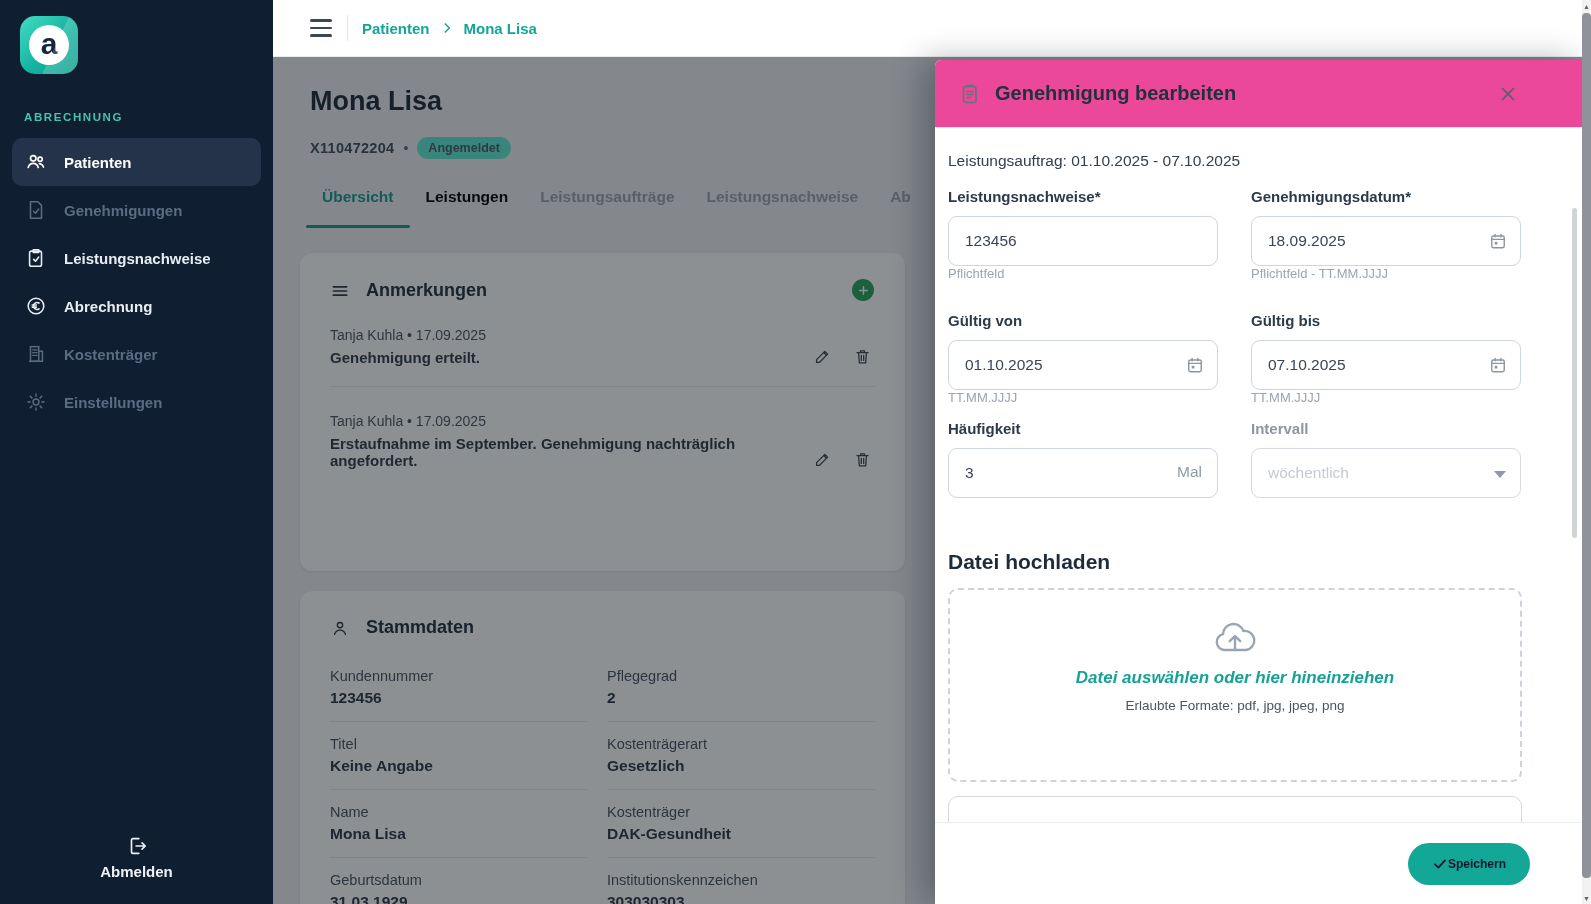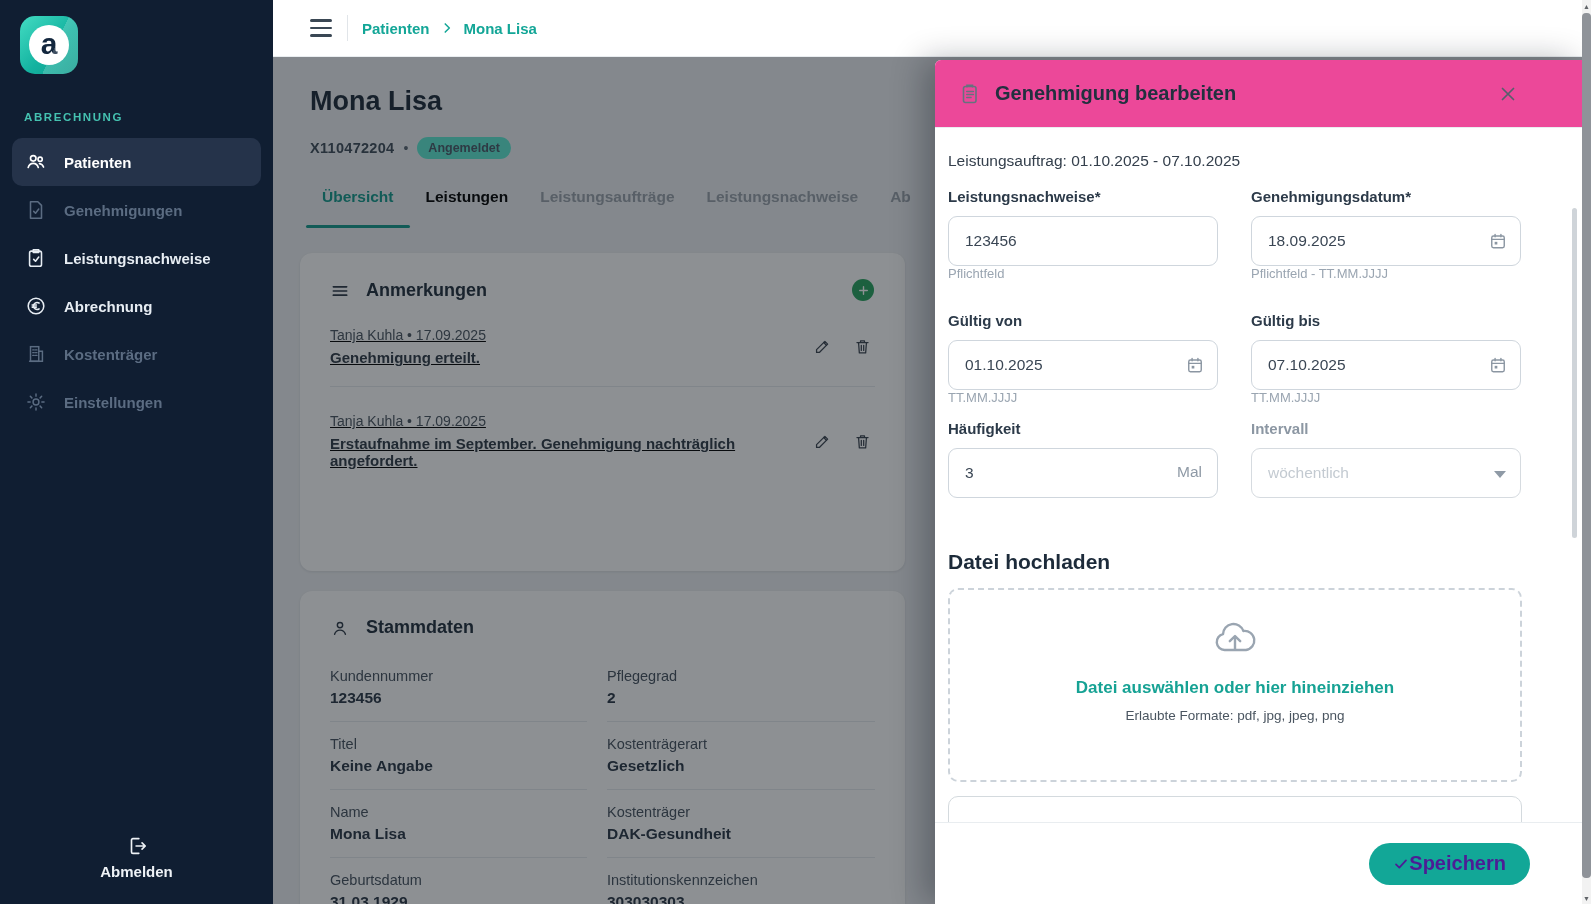--- a/index.html
+++ b/index.html
@@ -48,21 +48,21 @@
   .tab.active { color:#149a8c; }
   .tab.active::after { content:""; position:absolute; left:0; right:0; bottom:0; height:3px; border-radius:2px; background:#149a8c; }
   .tab.muted { color:#9aa2ab; }
 
   .card { width:605px; background:#ffffff; border-radius:12px; box-shadow:0 1px 3px rgba(20,30,40,.10); }
   .card-head { display:flex; align-items:flex-end; gap:16px; padding:26px 31px 0 30px; }
   .card-head .cicon { width:20px; height:20px; display:flex; color:#2c3845; }
   .card-title { font-size:18px; font-weight:700; color:#212f3d; flex:1; }
   .plus-btn { width:22px; height:22px; border-radius:50%; background:#27a35e; color:#fff; display:flex; align-items:center; justify-content:center; cursor:pointer; }
   .notes-card { margin-top:25px; height:318px; }
-  .note { display:flex; align-items:center; padding:26px 33px 20px 30px;text-decoration:underline; }
+  .note { display:flex; align-items:flex-end; padding:26px 33px 20px 30px; }
   .note-texts { flex:1; }
   .note-meta { font-size:14px; font-weight:500; color:#4a5560; }
   .note-text { margin-top:6px; font-size:15px; font-weight:600; color:#2f3a46; }
   .note-actions { display:flex; gap:21px; color:#3b4450; }
   .note-actions .aicon { width:19px; height:19px; display:flex; cursor:pointer; }
   .note-divider { height:1px; background:#e7eaee; margin:0 30px; }
 
   .stamm-card { margin-top:20px; height:400px; }
   .stamm-grid { display:grid; grid-template-columns:257px 268px; column-gap:20px; margin:16px 30px 0 30px; }
   .stamm-cell { padding:14px 0 14px 0; border-bottom:1px solid #e7eaee; }
@@ -97,28 +97,28 @@
   .helper { margin-top:0; font-size:13px; color:#9aa5b1; height:16px; }
   .select-box { position:relative; margin-top:8px; height:50px; border:1px solid #d6dbe0; border-radius:9px;
                 display:flex; align-items:center; padding:0 38px 0 16px; background:#fff; cursor:pointer; }
   .select-placeholder { font-size:15.5px; color:#c3cad1; }
   .caret { position:absolute; right:14px; top:22px; width:0; height:0; border-left:6px solid transparent; border-right:6px solid transparent;
            border-top:7px solid #8f9aa6; }
   .upload-heading { margin-top:36px; font-size:21px; font-weight:800; color:#1d2b3a; height:26px; }
   .dropzone { margin-top:12px; width:574px; height:194px; border:2px dashed #ccd3da; border-radius:10px;
               display:flex; flex-direction:column; align-items:center; padding-top:30px; cursor:pointer; }
   .cloud { width:50px; height:38px; color:#9aa5b1; display:flex; }
-  .upload-link { margin-top:20px; font-size:17px; font-weight:600; color:#16a294; }
+  .upload-link { margin-top:10px; font-size:17px; font-weight:600; color:#16a294;font-style:italic; }
   .upload-hint { margin-top:10px; font-size:13.5px; color:#4a5560; }
   .partial-box { margin-top:14px; width:574px; height:50px; border:1px solid #d4dade; border-radius:10px; }
   .drawer-scroll { position:absolute; right:6px; top:80px; width:5px; height:330px; background:#cfd4d9; border-radius:3px; }
   .drawer-foot { flex:0 0 82px; border-top:1px solid #e9edf0; background:#fff; display:flex; align-items:center;
                  justify-content:flex-end; padding-right:53px; }
   .save-btn { height:42px; border-radius:21px; background:#12a797; border:none; display:flex; align-items:center; 
-              padding:0 24px; font-size:20px; font-weight:700; color:#4c1d95; font-family:"Liberation Sans",sans-serif; cursor:pointer; }
+              padding:0 24px; font-size:12px; font-weight:700; color:#0f172a; font-family:"Liberation Sans",sans-serif; cursor:pointer; }
   .save-btn .sicon { width:16px; height:16px; display:flex; }
 
   
   .scrollbar { position:absolute; right:0; top:0; width:9px; height:904px; background:#f2f2f2; z-index:30; }
   .sb-arrow { position:absolute; left:0; width:9px; height:12px; display:flex; align-items:center; justify-content:center;
               font-size:7px; color:#606468; cursor:pointer; }
   .sb-arrow.up { top:0; } .sb-arrow.down { bottom:0; }
   .sb-thumb { position:absolute; left:0; top:13px; width:9px; height:865px; background:#8f9399; border-radius:4px; cursor:pointer; }
 
   svg { width:100%; height:100%; }

